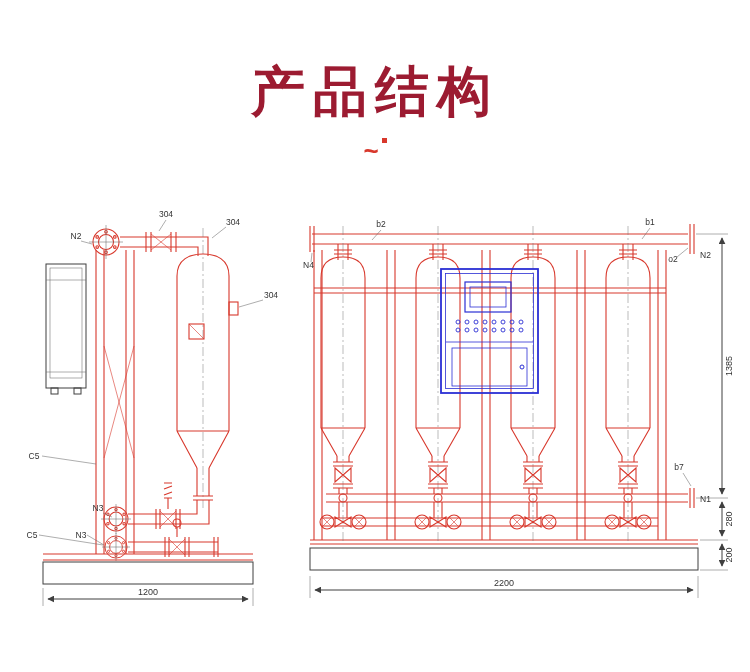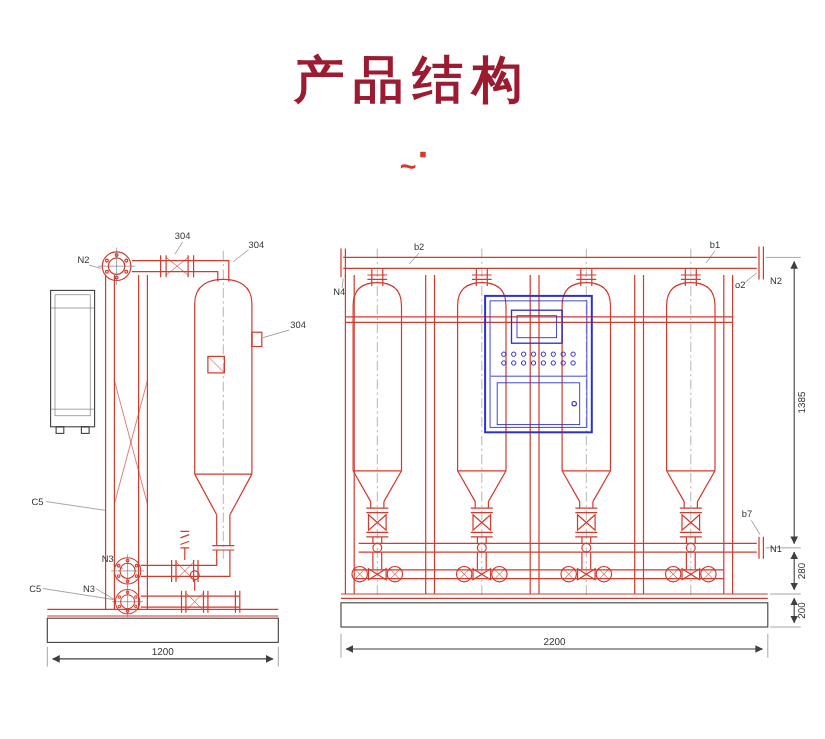--- a/index.html
+++ b/index.html
@@ -5,23 +5,23 @@
   * { box-sizing: border-box; }
   html, body { margin: 0; padding: 0; }
   body {
     width: 750px; height: 672px;
     background: #ffffff;
     position: relative;
     overflow: hidden;
     font-family: "Liberation Sans", "DejaVu Sans", sans-serif;
   }
   .page-title {
-    position: absolute; top: 42px; left: 0; width: 100%;
+    position: absolute; top: 56px; left: 0; width: 100%;
     margin: 0; text-align: center;
-    font-size: 46px; font-weight: 900; letter-spacing: 8px;
+    font-size: 54px; font-weight: 900; letter-spacing: 8px;
     color: #9c1b31;
   }
   .title-divider {
     position: absolute; top: 138px; left: 0; width: 100%;
     text-align: center; color: #d8382c;
     font-size: 26px; font-weight: bold; line-height: 1;
   }
   .divider-dot {
     display: inline-block; width: 5px; height: 5px;
     background: #d8382c; margin-left: 3px; vertical-align: top;

